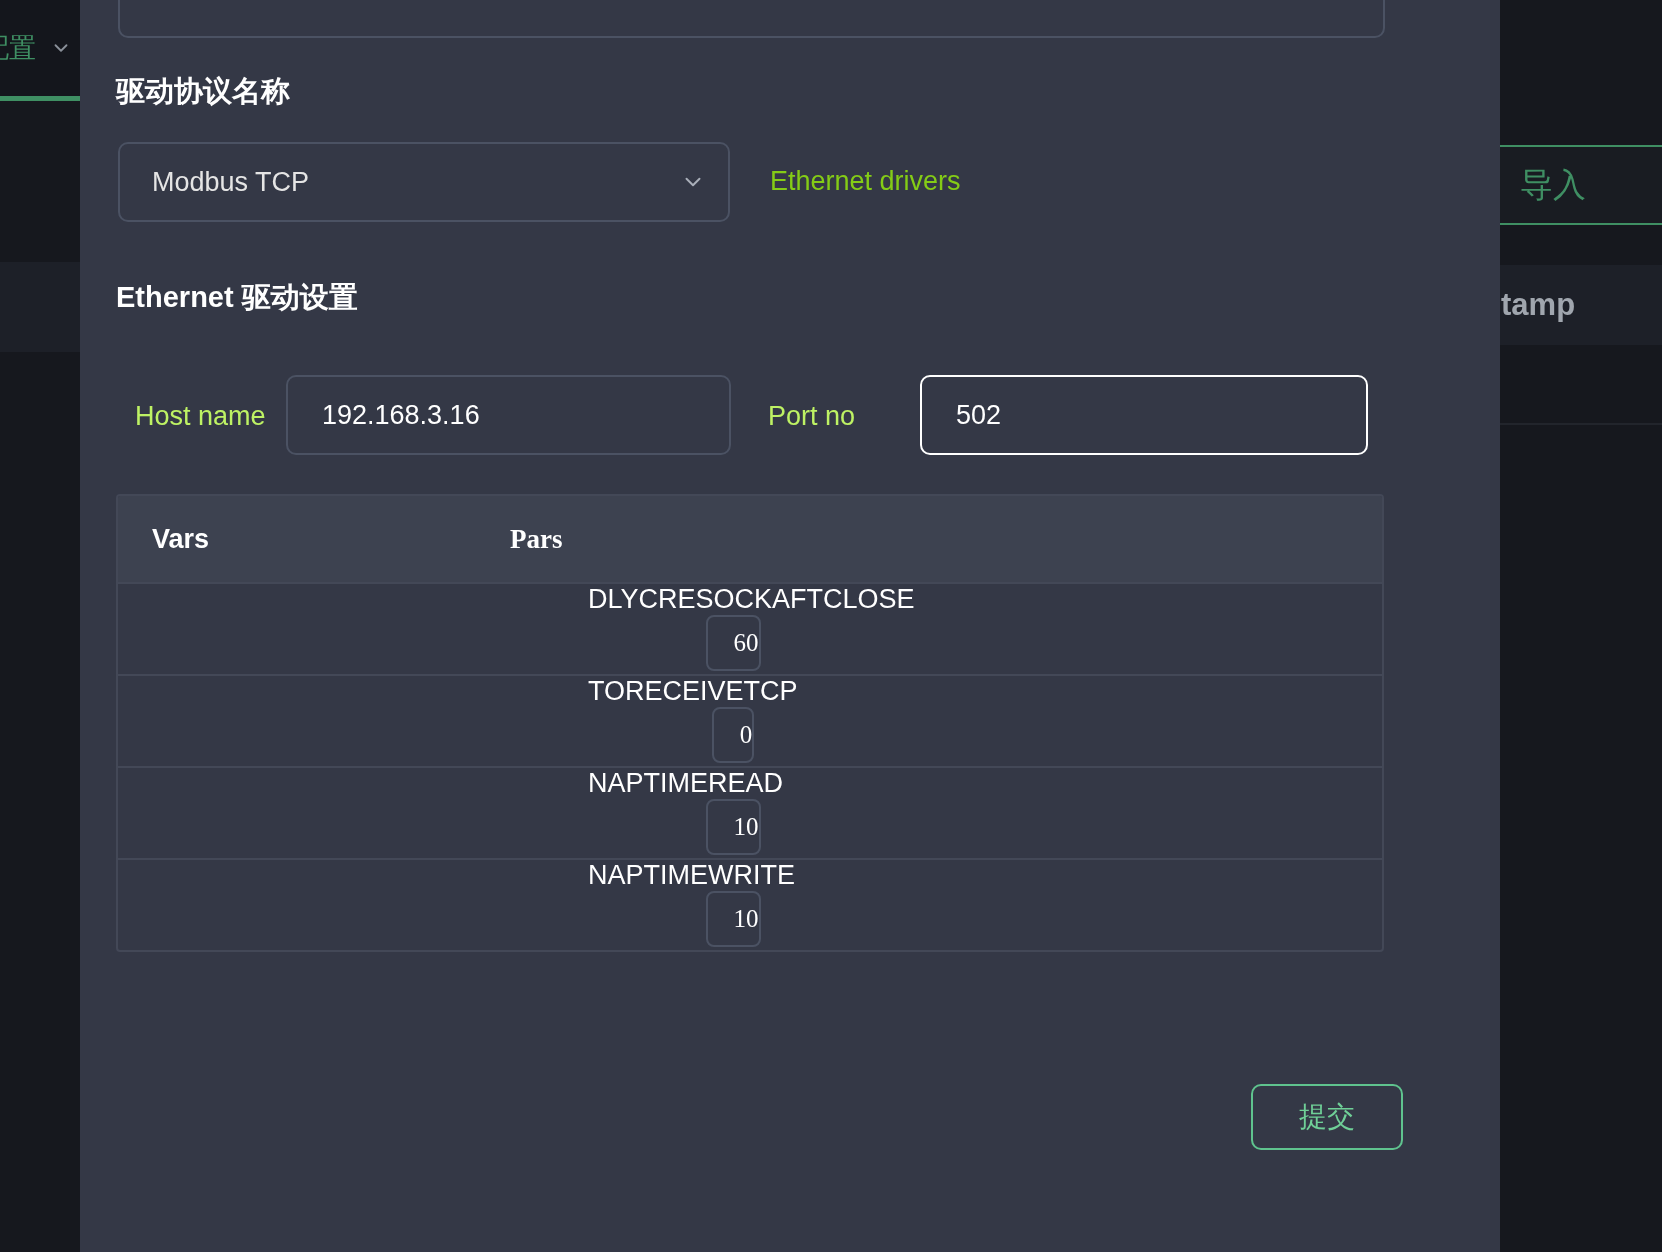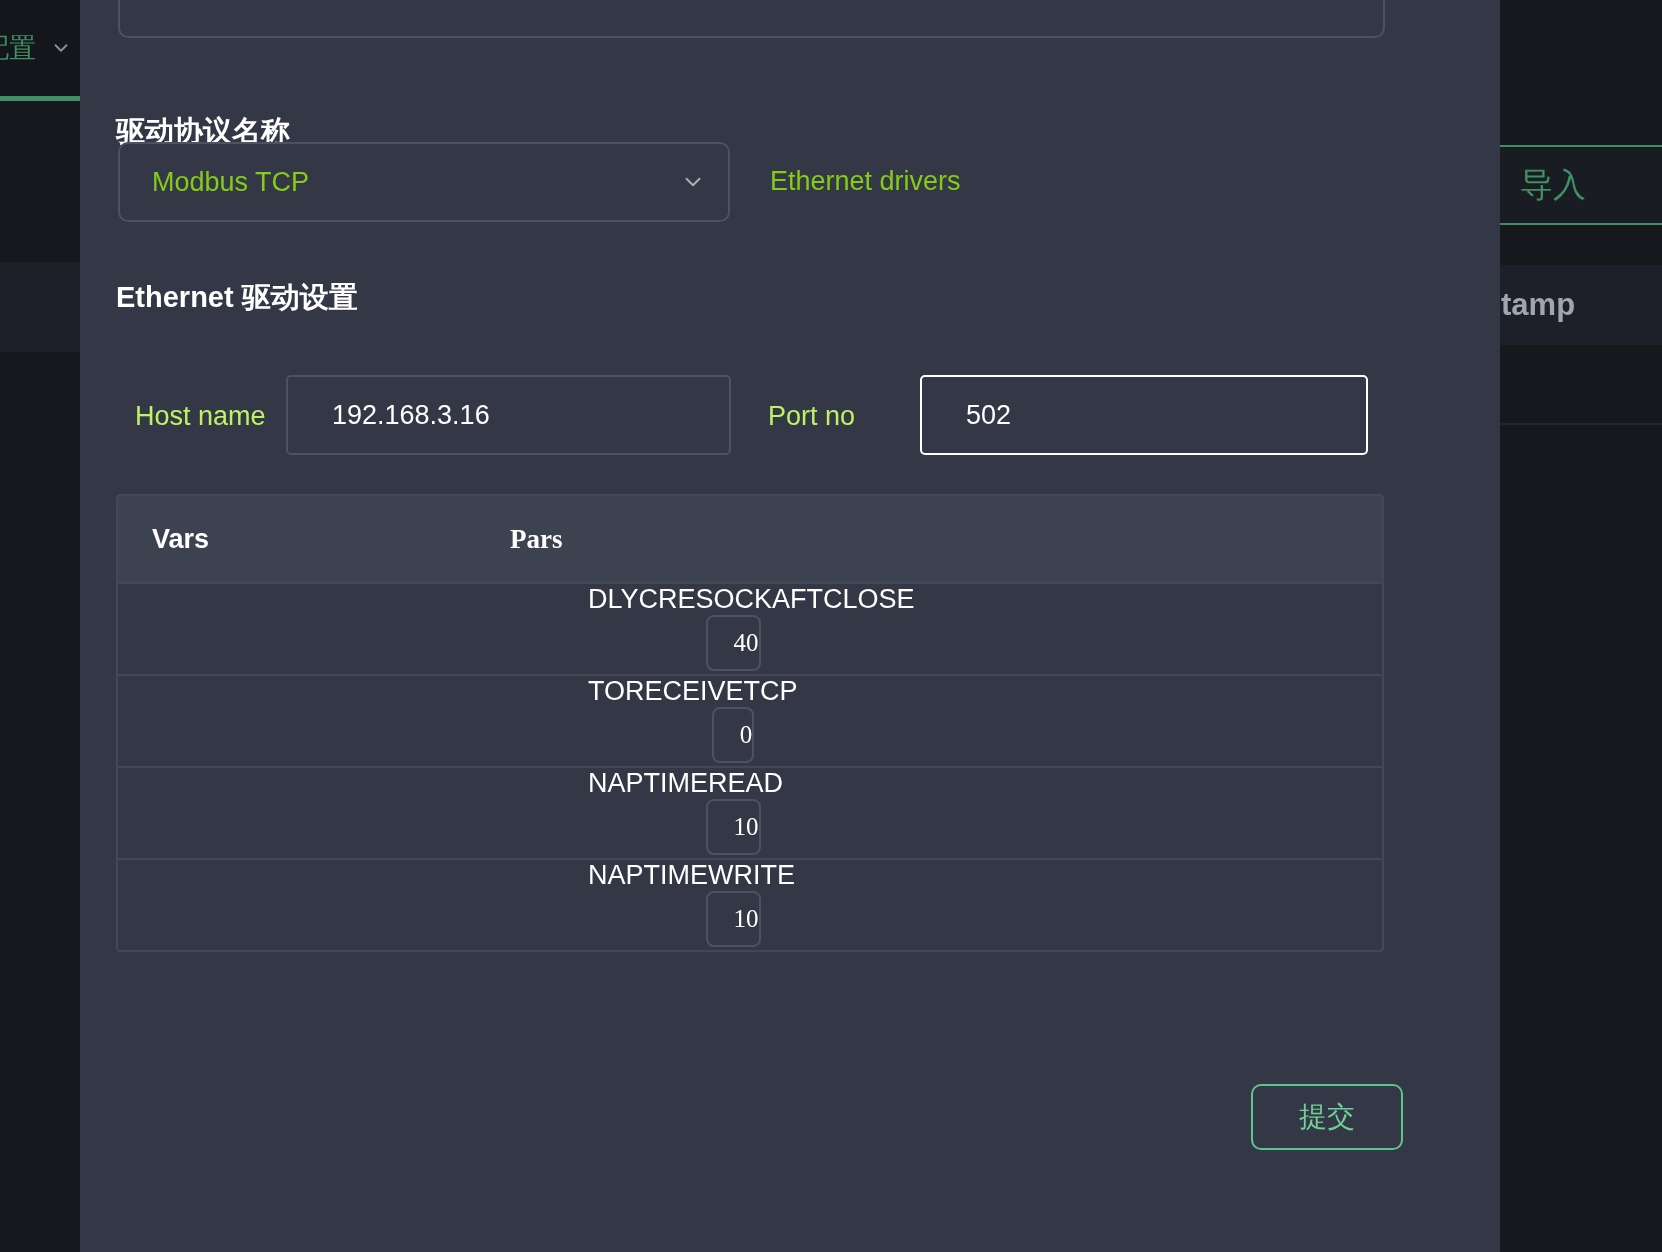--- a/index.html
+++ b/index.html
@@ -152,38 +152,38 @@
     border-radius: 10px;
     background: #343846;
   }
 
   .section-title {
     position: absolute;
     color: #ffffff;
     font-weight: bold;
     white-space: nowrap;
   }
-  #title-protocol { left: 36px; top: 72px; font-size: 29px; margin-top: 40px; }
+  #title-protocol { left: 36px; top: 72px; font-size: 29px; }
   #title-ethernet { left: 36px; top: 278px; font-size: 29px; }
 
   
   .select-box {
     position: absolute;
     left: 38px; top: 142px;
     width: 612px; height: 80px;
     border: 2px solid #4b5263;
     border-radius: 10px;
     background: #343846;
     display: flex;
     align-items: center;
     padding: 0 22px 0 32px;
   }
   .select-value {
     flex: 1;
-    color: #84cc16;
+    color: #e5e5e5;
     font-size: 27px;
     white-space: nowrap;
   }
   .select-chev { width: 26px; height: 26px; color: #a9afb9; flex: none; }
 
   .drivers-note {
     position: absolute;
     left: 690px; top: 166px;
     color: #84cc16;
     font-size: 27px;
@@ -197,25 +197,25 @@
     color: #bef264;
     font-size: 27px;
     white-space: nowrap;
   }
   #label-host { left: 55px; top: 401px; }
   #label-port { left: 688px; top: 401px; }
 
   .text-input {
     position: absolute;
     height: 80px;
-    border-radius: 5px;
-    background: #343846;
-    display: flex;
-    align-items: center;
-    padding-left: 44px;
+    border-radius: 10px;
+    background: #343846;
+    display: flex;
+    align-items: center;
+    padding-left: 34px;
     color: #ffffff;
     font-size: 27px;
   }
   #input-host {
     left: 206px; top: 375px;
     width: 445px;
     border: 2px solid #4b5263;
   }
   #input-port {
     left: 840px; top: 375px;
@@ -361,21 +361,21 @@
 
     <div class="vars-table">
       <div class="vt-head">
         <div class="vt-c1">Vars</div>
         <div class="vt-c2">Pars</div>
       </div>
 
       <div class="vt-row">
         <div class="vt-c1">DLYCRESOCKAFTCLOSE</div>
         <div class="vt-c2">
-          <div class="vt-input">40</div>
+          <div class="vt-input">60</div>
         </div>
       </div>
 
       <div class="vt-row">
         <div class="vt-c1">TORECEIVETCP</div>
         <div class="vt-c2">
           <div class="vt-input">0</div>
         </div>
       </div>
 

